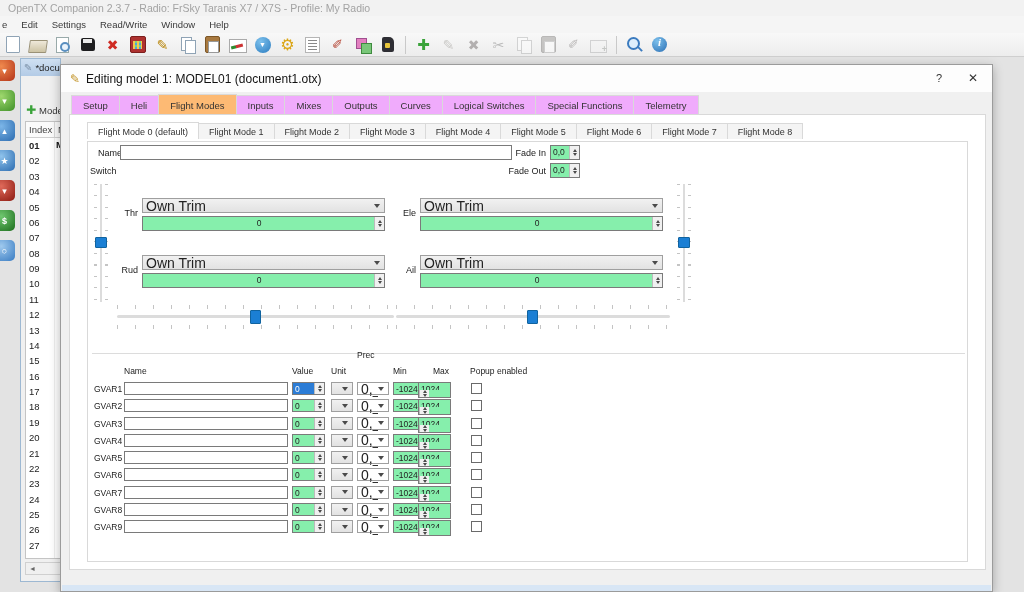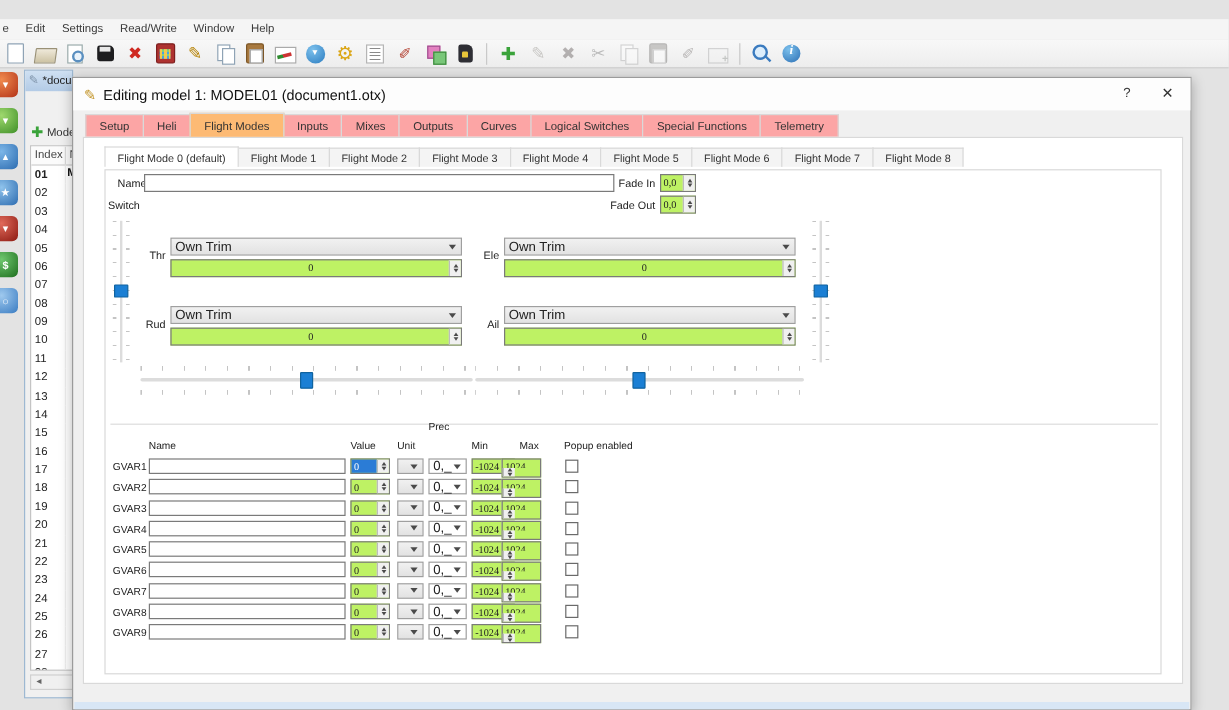--- a/index.html
+++ b/index.html
@@ -99,45 +99,45 @@
     border:1px solid #9b9b9b; box-shadow:0 3px 10px rgba(0,0,0,.28); }
   .dlg-title { height:27px; background:#fdfdfd; display:flex; align-items:center; padding-left:9px; gap:6px; }
   .dlg-title-icon { color:#c09020; font-size:12px; }
   .dlg-title-text { font-size:12px; color:#111; }
   .dlg-btn { position:absolute; top:0; width:34px; height:27px; text-align:center; line-height:27px;
     font-size:11px; color:#333; }
   .dlg-help { right:36px; }
   .dlg-close { right:2px; font-size:12px; }
 
   .tabbar { position:absolute; left:10px; top:30px; display:flex; font-size:9.5px; color:#333; }
-  .tabbar .tab { padding:4px 11px 3px; background:#fca5a5; border:1px solid #d9d9d9; border-bottom:none; margin-right:-1px; }
+  .tabbar .tab { padding:4px 11px 3px; background:#f0abfc; border:1px solid #d9d9d9; border-bottom:none; margin-right:-1px; }
   .tabbar .tab.active { background:#fdba74; position:relative; z-index:2; padding-top:5px; margin-top:-1px; }
   .tabpage { position:absolute; left:8px; top:49px; width:917px; height:456px; background:#fff; border:1px solid #d9d9d9; }
 
   .fmtabbar { position:absolute; left:26px; top:58px; display:flex; font-size:9px; color:#333; }
   .fmtabbar .tab { padding:3px 10px 2px; background:#f4f4f4; border:1px solid #d9d9d9; border-bottom:none; margin-right:-1px; }
   .fmtabbar .tab.active { background:#fff; position:relative; z-index:2; padding-top:4px; margin-top:-1px; }
   .fmpage { position:absolute; left:26px; top:76px; width:881px; height:421px; background:#fff; border:1px solid #d9d9d9; font-size:9px; color:#222; }
 
   .lbl { position:absolute; white-space:nowrap; color:#222; }
   .txt { position:absolute; border:1px solid #7a7a7a; background:#fff; font-size:9px; padding:0 2px;
     font-family:"Liberation Sans",sans-serif; }
 
   
-  .spin { position:absolute; border:1px solid #7a7a7a; background:#bef264; display:flex;font-family:Liberation Serif, serif; }
+  .spin { position:absolute; border:1px solid #7a7a7a; background:#86efac; display:flex; }
   .spin-val { flex:1; font-size:8.5px; padding:1px 1px 0 2px; white-space:nowrap; overflow:hidden; }
   .spin.centered .spin-val { text-align:center; }
   .spin-btns { width:10px; border-left:1px solid #bcbcbc; background:#f0f0f0; display:flex; flex-direction:column; align-items:center; justify-content:center; gap:1px; }
   .spin-btns i { display:block; width:0; height:0; border:2.5px solid transparent; }
   .spin-btns .up { border-bottom:3px solid #4a4a4a; border-top:none; }
   .spin-btns .dn { border-top:3px solid #4a4a4a; border-bottom:none; }
 
   
   .combo { position:absolute; border:1px solid #9f9f9f; background:linear-gradient(#f1f1f1,#e2e2e2); display:flex; align-items:center; }
-  .combo-val { flex:1; font-size:11px; padding:0 3px; white-space:nowrap; overflow:hidden; }
+  .combo-val { flex:1; font-size:14px; padding:0 3px; white-space:nowrap; overflow:hidden; }
   .combo .carrow { width:0; height:0; border:3px solid transparent; border-top:4px solid #4a4a4a; margin:3px 4px 0 0; }
 
   .checkbox { position:absolute; width:11px; height:11px; background:#fff; border:1px solid #6a6a6a; }
 
   
   .vslider { position:absolute; width:14px; }
   .vticks { position:absolute; top:0; bottom:0; width:3px;
     background:repeating-linear-gradient(180deg,#c4c4c4 0 1px,transparent 1px 11.5px); }
   .vticks.l { left:0; } .vticks.r { right:0; }
   .vgroove { position:absolute; left:6px; top:0; bottom:0; width:2px; background:#dcdcdc; }
@@ -173,20 +173,23 @@
   .sim-icon { width:9px; height:10px; background:#ae3230; border-radius:1px; position:relative; }
   .sim-icon::after { content:""; position:absolute; left:2px; top:2px; width:5px; height:6px;
     background:repeating-linear-gradient(#f3c94b 0 1px,#7fd17f 1px 2px); }
   .bottomstrip { position:absolute; left:1px; right:1px; bottom:0; height:6px; background:#d8e6f5; }
 </style>
 </head>
 <body>
 
 <div id="screen">
 
+  <div class="titlebar">
+    <span>OpenTX Companion 2.3.7 - Radio: FrSky Taranis X7 / X7S - Profile: My Radio</span>
+  </div>
 
   <div class="menubar">
     <span class="menu-item">e</span>
       <span class="menu-item">Edit</span>
       <span class="menu-item">Settings</span>
       <span class="menu-item">Read/Write</span>
       <span class="menu-item">Window</span>
       <span class="menu-item">Help</span>
   </div>
 

